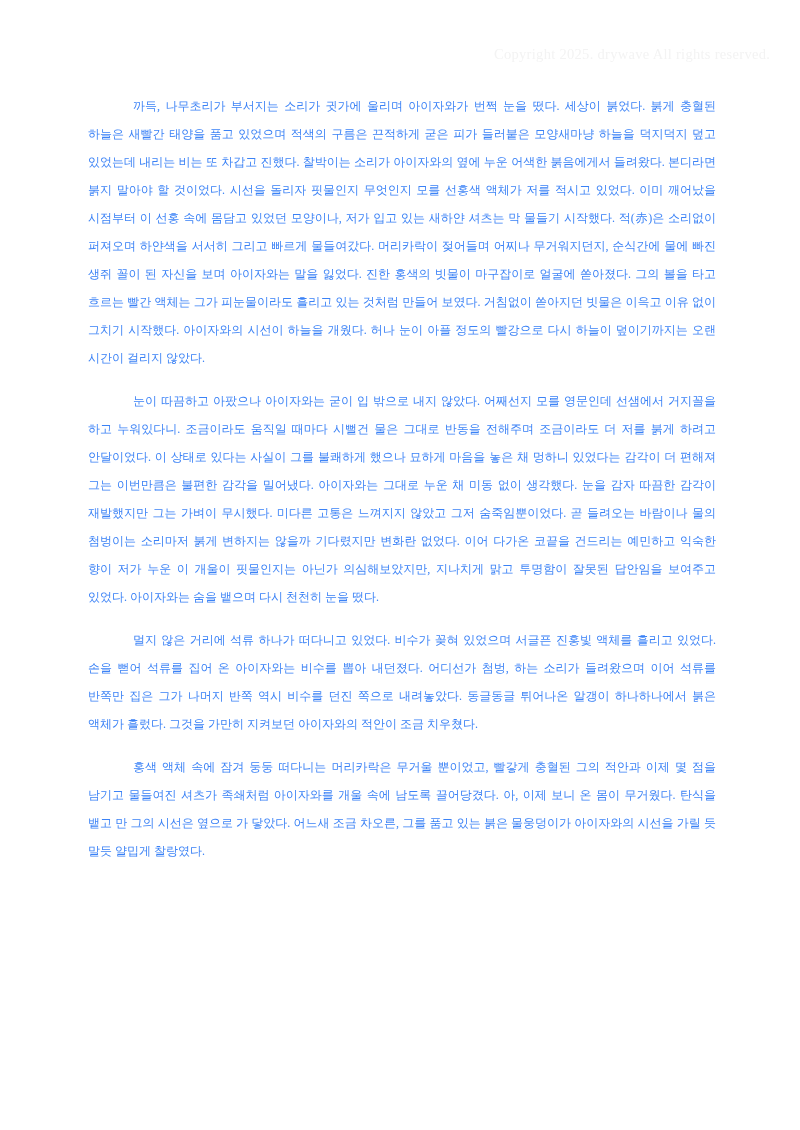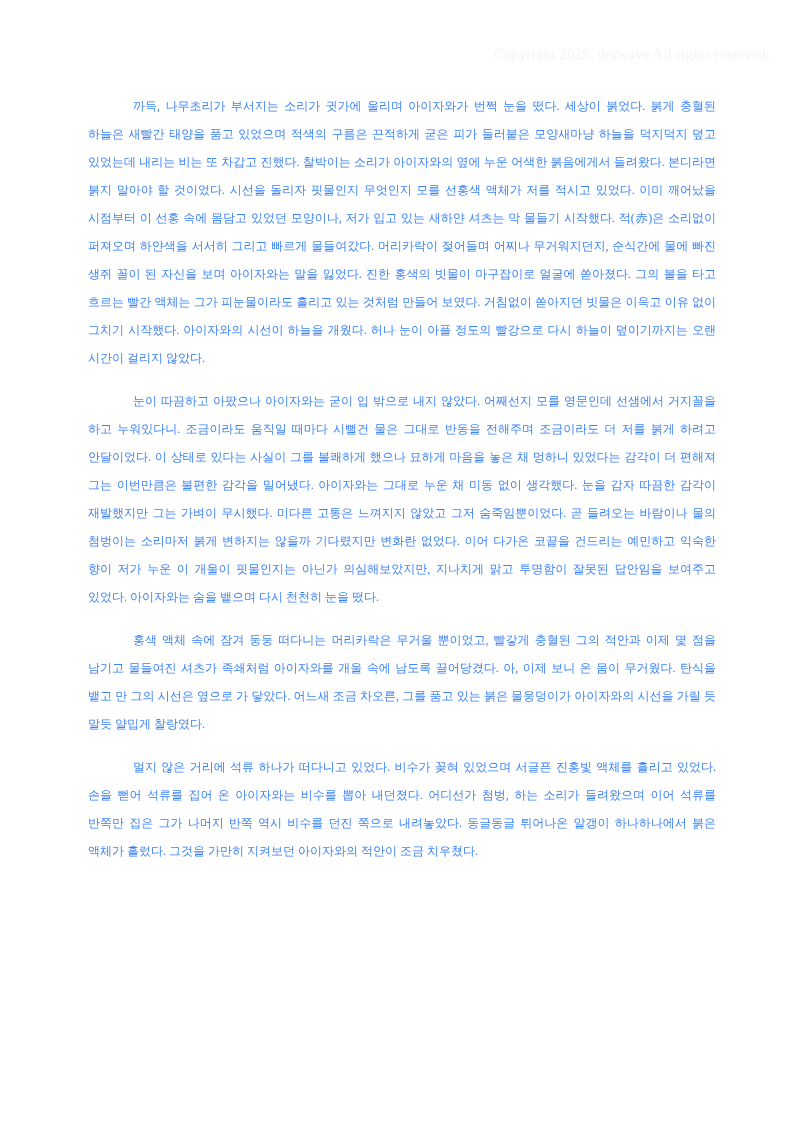--- a/index.html
+++ b/index.html
@@ -48,16 +48,16 @@
 </style>
 </head>
 <body>
 
 <div class="page">
   <div class="watermark">Copyright 2025. drywave All rights reserved.</div>
 
   <div class="content">
     <p>까득, 나무초리가 부서지는 소리가 귓가에 울리며 아이자와가 번쩍 눈을 떴다. 세상이 붉었다. 붉게 충혈된 하늘은 새빨간 태양을 품고 있었으며 적색의 구름은 끈적하게 굳은 피가 들러붙은 모양새마냥 하늘을 덕지덕지 덮고 있었는데 내리는 비는 또 차갑고 진했다. 찰박이는 소리가 아이자와의 옆에 누운 어색한 붉음에게서 들려왔다. 본디라면 붉지 말아야 할 것이었다. 시선을 돌리자 핏물인지 무엇인지 모를 선홍색 액체가 저를 적시고 있었다. 이미 깨어났을 시점부터 이 선홍 속에 몸담고 있었던 모양이나, 저가 입고 있는 새하얀 셔츠는 막 물들기 시작했다. 적(赤)은 소리없이 퍼져오며 하얀색을 서서히 그리고 빠르게 물들여갔다. 머리카락이 젖어들며 어찌나 무거워지던지, 순식간에 물에 빠진 생쥐 꼴이 된 자신을 보며 아이자와는 말을 잃었다. 진한 홍색의 빗물이 마구잡이로 얼굴에 쏟아졌다. 그의 볼을 타고 흐르는 빨간 액체는 그가 피눈물이라도 흘리고 있는 것처럼 만들어 보였다. 거침없이 쏟아지던 빗물은 이윽고 이유 없이 그치기 시작했다. 아이자와의 시선이 하늘을 개웠다. 허나 눈이 아플 정도의 빨강으로 다시 하늘이 덮이기까지는 오랜 시간이 걸리지 않았다.</p>
     <p>눈이 따끔하고 아팠으나 아이자와는 굳이 입 밖으로 내지 않았다. 어째선지 모를 영문인데 선샘에서 거지꼴을 하고 누워있다니. 조금이라도 움직일 때마다 시뻘건 물은 그대로 반동을 전해주며 조금이라도 더 저를 붉게 하려고 안달이었다. 이 상태로 있다는 사실이 그를 불쾌하게 했으나 묘하게 마음을 놓은 채 멍하니 있었다는 감각이 더 편해져 그는 이번만큼은 불편한 감각을 밀어냈다. 아이자와는 그대로 누운 채 미동 없이 생각했다. 눈을 감자 따끔한 감각이 재발했지만 그는 가벼이 무시했다. 미다른 고통은 느껴지지 않았고 그저 숨죽임뿐이었다. 곧 들려오는 바람이나 물의 첨벙이는 소리마저 붉게 변하지는 않을까 기다렸지만 변화란 없었다. 이어 다가온 코끝을 건드리는 예민하고 익숙한 향이 저가 누운 이 개울이 핏물인지는 아닌가 의심해보았지만, 지나치게 맑고 투명함이 잘못된 답안임을 보여주고 있었다. 아이자와는 숨을 뱉으며 다시 천천히 눈을 떴다.</p>
+    <p>멀지 않은 거리에 석류 하나가 떠다니고 있었다. 비수가 꽂혀 있었으며 서글픈 진홍빛 액체를 흘리고 있었다. 손을 뻗어 석류를 집어 온 아이자와는 비수를 뽑아 내던졌다. 어디선가 첨벙, 하는 소리가 들려왔으며 이어 석류를 반쪽만 집은 그가 나머지 반쪽 역시 비수를 던진 쪽으로 내려놓았다. 동글동글 튀어나온 알갱이 하나하나에서 붉은 액체가 흘렀다. 그것을 가만히 지켜보던 아이자와의 적안이 조금 치우쳤다.</p>
     <p>홍색 액체 속에 잠겨 둥둥 떠다니는 머리카락은 무거울 뿐이었고, 빨갛게 충혈된 그의 적안과 이제 몇 점을 남기고 물들여진 셔츠가 족쇄처럼 아이자와를 개울 속에 남도록 끌어당겼다. 아, 이제 보니 온 몸이 무거웠다. 탄식을 뱉고 만 그의 시선은 옆으로 가 닿았다. 어느새 조금 차오른, 그를 품고 있는 붉은 물웅덩이가 아이자와의 시선을 가릴 듯 말듯 얄밉게 찰랑였다.</p>
-    <p>멀지 않은 거리에 석류 하나가 떠다니고 있었다. 비수가 꽂혀 있었으며 서글픈 진홍빛 액체를 흘리고 있었다. 손을 뻗어 석류를 집어 온 아이자와는 비수를 뽑아 내던졌다. 어디선가 첨벙, 하는 소리가 들려왔으며 이어 석류를 반쪽만 집은 그가 나머지 반쪽 역시 비수를 던진 쪽으로 내려놓았다. 동글동글 튀어나온 알갱이 하나하나에서 붉은 액체가 흘렀다. 그것을 가만히 지켜보던 아이자와의 적안이 조금 치우쳤다.</p>
   </div>
 </div>
 
 </body></html>

